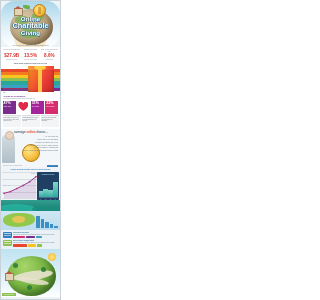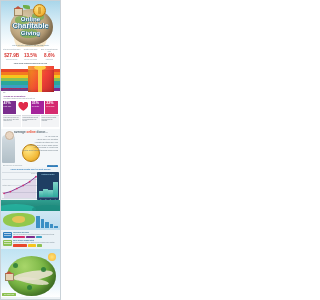--- a/index.html
+++ b/index.html
@@ -6,21 +6,21 @@
   body{width:61px;height:300px;overflow:hidden;
        font-family:"Liberation Sans",sans-serif;
        -webkit-font-smoothing:none;}
   .page{position:relative;width:61px;height:300px;overflow:hidden;
         background:#eef3f6;border:1px solid #c9d2d8;box-sizing:border-box;}
 
   
   .sec{position:relative;width:100%;box-sizing:border-box;overflow:hidden;}
 
   
-  .hdr{height:46px;background:linear-gradient(#bfe0ef,#e8f4fa 60%,#ffffff);}
+  .hdr{height:46px;background:linear-gradient(#bfe0ef,#e8f4fa 60%,#ffffff);border-radius:14px;}
   .hdr .sky{position:absolute;inset:0;background:
       radial-gradient(circle at 50% 78%, #f6e6c8 0 16px, rgba(246,230,200,0) 17px),
       linear-gradient(#a9d6ea,#dff0f8 55%,#ffffff);}
   .globe{position:absolute;left:9px;top:8px;width:43px;height:36px;border-radius:50%;
      background:radial-gradient(circle at 35% 28%,#d9c9a8,#b9a07a 55%,#8d7550);
      box-shadow:inset -3px -3px 5px rgba(0,0,0,.25);}
   .g-land{position:absolute;border-radius:40%;background:#7fae58;opacity:.85;}
   .coin{position:absolute;left:32px;top:3px;width:11px;height:11px;border-radius:50%;
      background:radial-gradient(circle at 35% 32%,#ffe680,#f2b63a 65%,#cf8c18);
      border:.7px solid #b9780f;}

